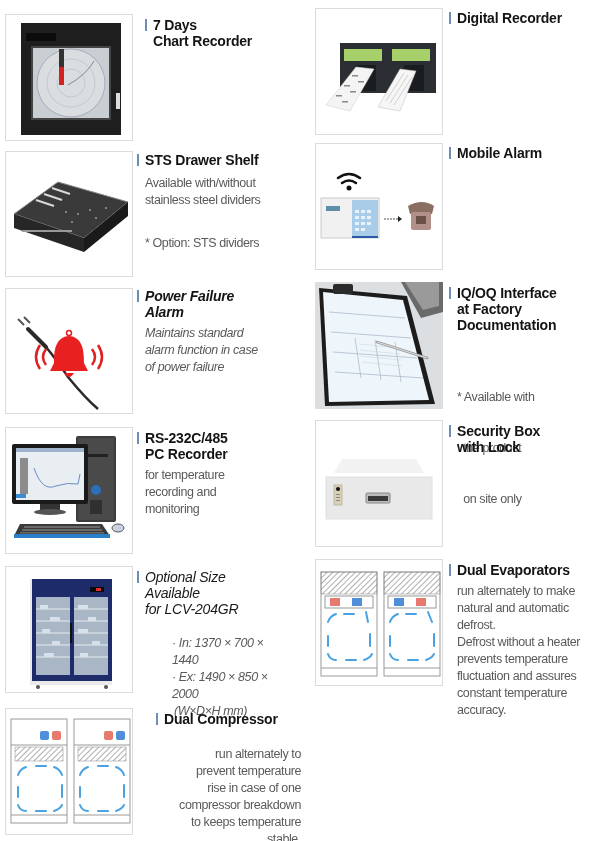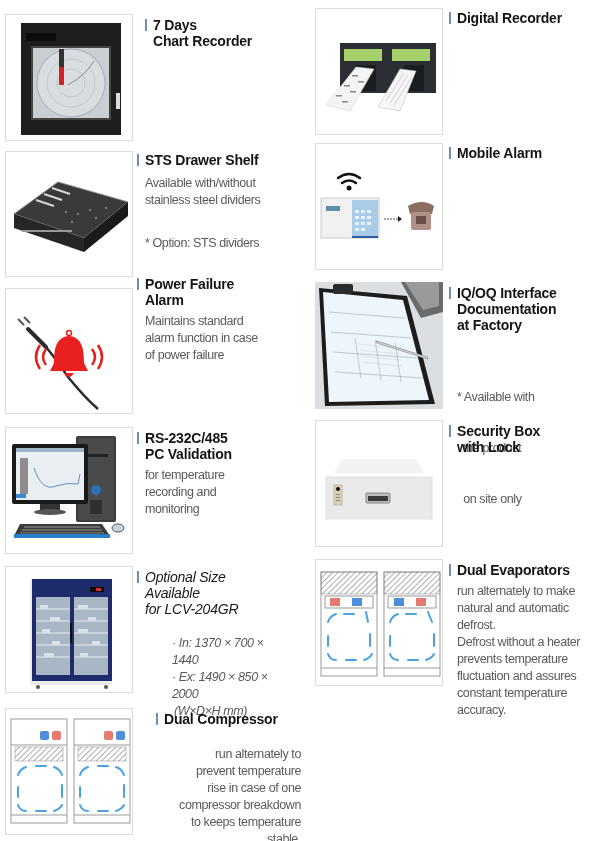--- a/index.html
+++ b/index.html
@@ -119,21 +119,21 @@
       <path d="M63 47 C50 48 48 60 48 74 L44 82 L82 82 L78 74 C78 60 76 48 63 47 Z" fill="#e82020"></path>
       <path d="M58 84 Q63 92 68 84 Z" fill="#e82020"></path>
       <g stroke="#e02020" stroke-width="2.5" fill="none">
         <path d="M40 60 Q34 68 40 76"></path>
           <path d="M34 56 Q26 68 34 80"></path>
         <path d="M86 60 Q92 68 86 76"></path>
           <path d="M92 56 Q100 68 92 80"></path>
       </g>
     </svg>
   </div>
-  <div class="text" style="left:137px;top:276px;">
+  <div class="text" style="left:137px;top:288px;font-style:italic;">
     <div class="title">
       <span class="title-line">Power Failure</span>
       <span class="title-line">Alarm</span>
     </div>
     <div class="desc" style="margin-top:5px;">
       <span class="desc-line">Maintains standard</span>
       <span class="desc-line">alarm function in case</span>
       <span class="desc-line">of power failure</span>
     </div>
   </div>
@@ -161,21 +161,21 @@
         <rect x="18" y="98" width="76" height="2"></rect>
           <rect x="16" y="101" width="80" height="2"></rect>
           <rect x="14" y="104" width="84" height="1.5"></rect>
       </g>
       <ellipse cx="112" cy="100" rx="6" ry="4" fill="#c8d2de" stroke="#555"></ellipse>
     </svg>
   </div>
   <div class="text" style="left:137px;top:430px;">
     <div class="title">
       <span class="title-line">RS-232C/485</span>
-      <span class="title-line">PC Validation</span>
+      <span class="title-line">PC Recorder</span>
     </div>
     <div class="desc" style="margin-top:5px;">
       <span class="desc-line">for temperature</span>
       <span class="desc-line">recording and</span>
       <span class="desc-line">monitoring</span>
     </div>
   </div>
 </div>
 
 <div class="feature">
@@ -387,22 +387,22 @@
           <line x1="47" y1="80" x2="87" y2="84"></line>
       </g>
       <rect x="18" y="2" width="20" height="10" rx="2" fill="#2b2b2b"></rect>
       <line x1="62" y1="60" x2="112" y2="76" stroke="#999" stroke-width="2.5" stroke-linecap="round"></line>
       <line x1="62" y1="60" x2="112" y2="76" stroke="#e0e0e0" stroke-width="1"></line>
     </svg>
   </div>
   <div class="text" style="left:449px;top:285px;width:150px;">
     <div class="title">
       <span class="title-line">IQ/OQ Interface</span>
+      <span class="title-line">at Factory</span>
       <span class="title-line">Documentation</span>
-      <span class="title-line">at Factory</span>
     </div>
     <div class="note" style="margin-top:22px;white-space:pre;">
       <span class="desc-line">* Available with</span>
       <span class="desc-line">  the product</span>
       <span class="desc-line">  on site only</span>
     </div>
   </div>
 </div>
 
 <div class="feature">

